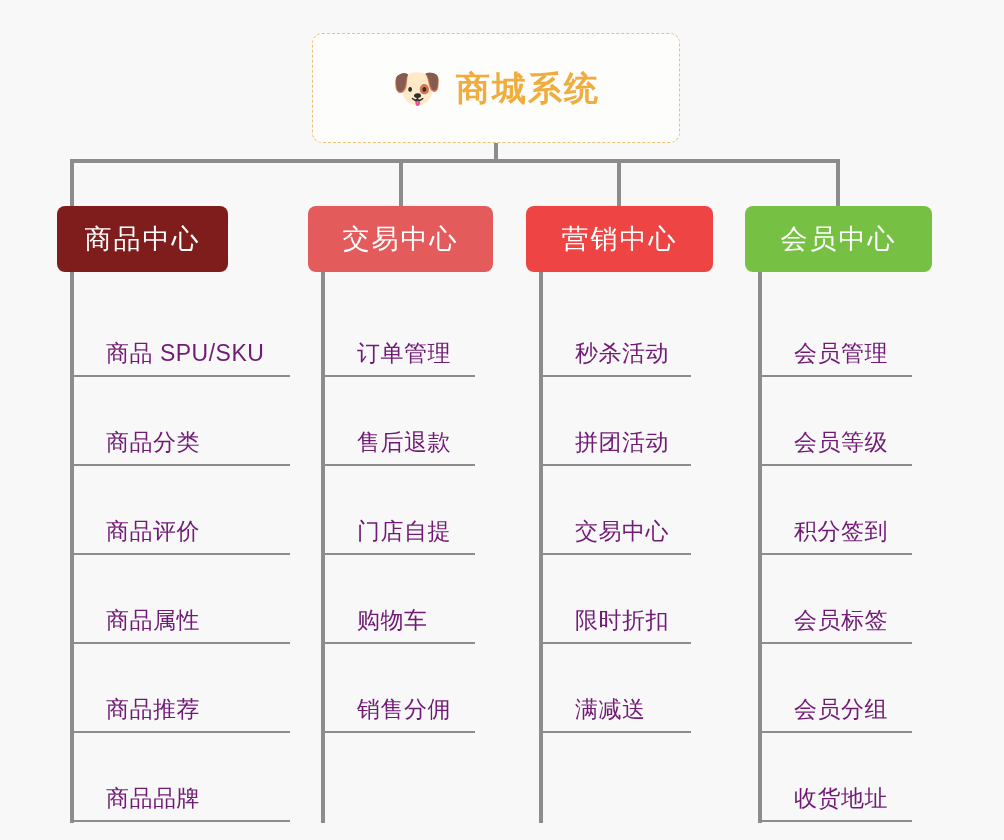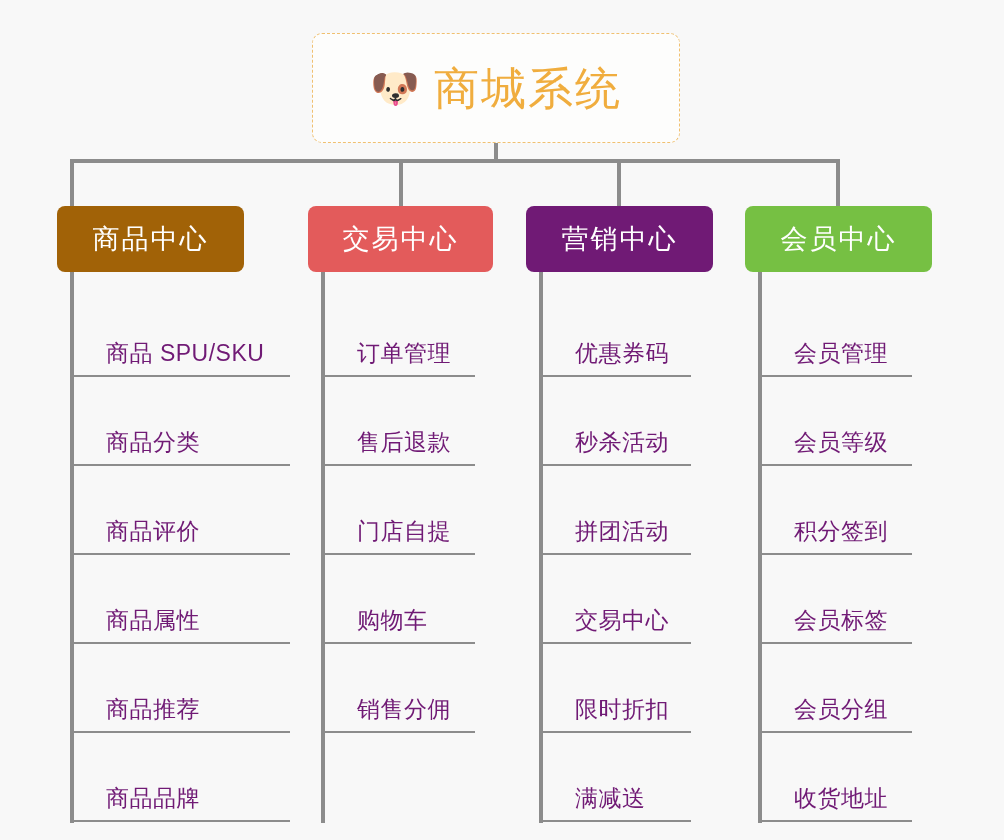--- a/index.html
+++ b/index.html
@@ -37,25 +37,26 @@
     align-items: center;
     justify-content: center;
     gap: 14px;
   }
   .root-emoji {
     font-size: 40px;
     line-height: 1;
     display: block;
   }
   .root-title {
-    font-size: 45px;
+    font-size: 34px;
     color: #f0ad3e;
     letter-spacing: 2px;
     white-space: nowrap;
     line-height: 1;
+    font-weight: bold;
   }
 
   
   #connectors {
     position: absolute;
     left: 0;
     top: 0;
     width: 1004px;
     height: 840px;
     pointer-events: none;
@@ -127,21 +128,21 @@
       </g>
   </svg>
 
   <div class="root-node" style="border-color: rgb(240, 192, 112); background: rgb(253, 253, 252);">
     <span class="root-emoji">🐶</span>
     <span class="root-title" style="color: rgb(240, 173, 62);">商城系统</span>
   </div>
 
   <div id="branches-container">
       <div class="branch" style="left: 57px; width: 187px;">
-        <div class="branch-header" style="background: #a16207; width: 187px;">商品中心</div>
+        <div class="branch-header" style="background: #7f1d1d; width: 171px;">商品中心</div>
         <ul class="leaf-list" style="margin-top: 18px; margin-left: 15px;">
           <li class="leaf-item">
             <span class="leaf-label">商品 SPU/SKU</span>
             <span class="leaf-underline" style="width: 218px; background: rgb(140, 140, 140);"></span>
           </li>
           <li class="leaf-item">
             <span class="leaf-label">商品分类</span>
             <span class="leaf-underline" style="width: 218px; background: rgb(140, 140, 140);"></span>
           </li>
           <li class="leaf-item">
@@ -181,26 +182,22 @@
             <span class="leaf-label">购物车</span>
             <span class="leaf-underline" style="width: 152px; background: rgb(140, 140, 140);"></span>
           </li>
           <li class="leaf-item">
             <span class="leaf-label">销售分佣</span>
             <span class="leaf-underline" style="width: 152px; background: rgb(140, 140, 140);"></span>
           </li>
         </ul>
       </div>
       <div class="branch" style="left: 526px; width: 187px;">
-        <div class="branch-header" style="background: #701a75; width: 187px;">营销中心</div>
-        <ul class="leaf-list" style="margin-top: 18px; margin-left: 15px;">
-          <li class="leaf-item">
-            <span class="leaf-label">优惠券码</span>
-            <span class="leaf-underline" style="width: 150px; background: rgb(140, 140, 140);"></span>
-          </li>
+        <div class="branch-header" style="background: #ef4444; width: 187px;">营销中心</div>
+        <ul class="leaf-list" style="margin-top: 18px; margin-left: 15px;">
           <li class="leaf-item">
             <span class="leaf-label">秒杀活动</span>
             <span class="leaf-underline" style="width: 150px; background: rgb(140, 140, 140);"></span>
           </li>
           <li class="leaf-item">
             <span class="leaf-label">拼团活动</span>
             <span class="leaf-underline" style="width: 150px; background: rgb(140, 140, 140);"></span>
           </li>
           <li class="leaf-item">
             <span class="leaf-label">交易中心</span>

